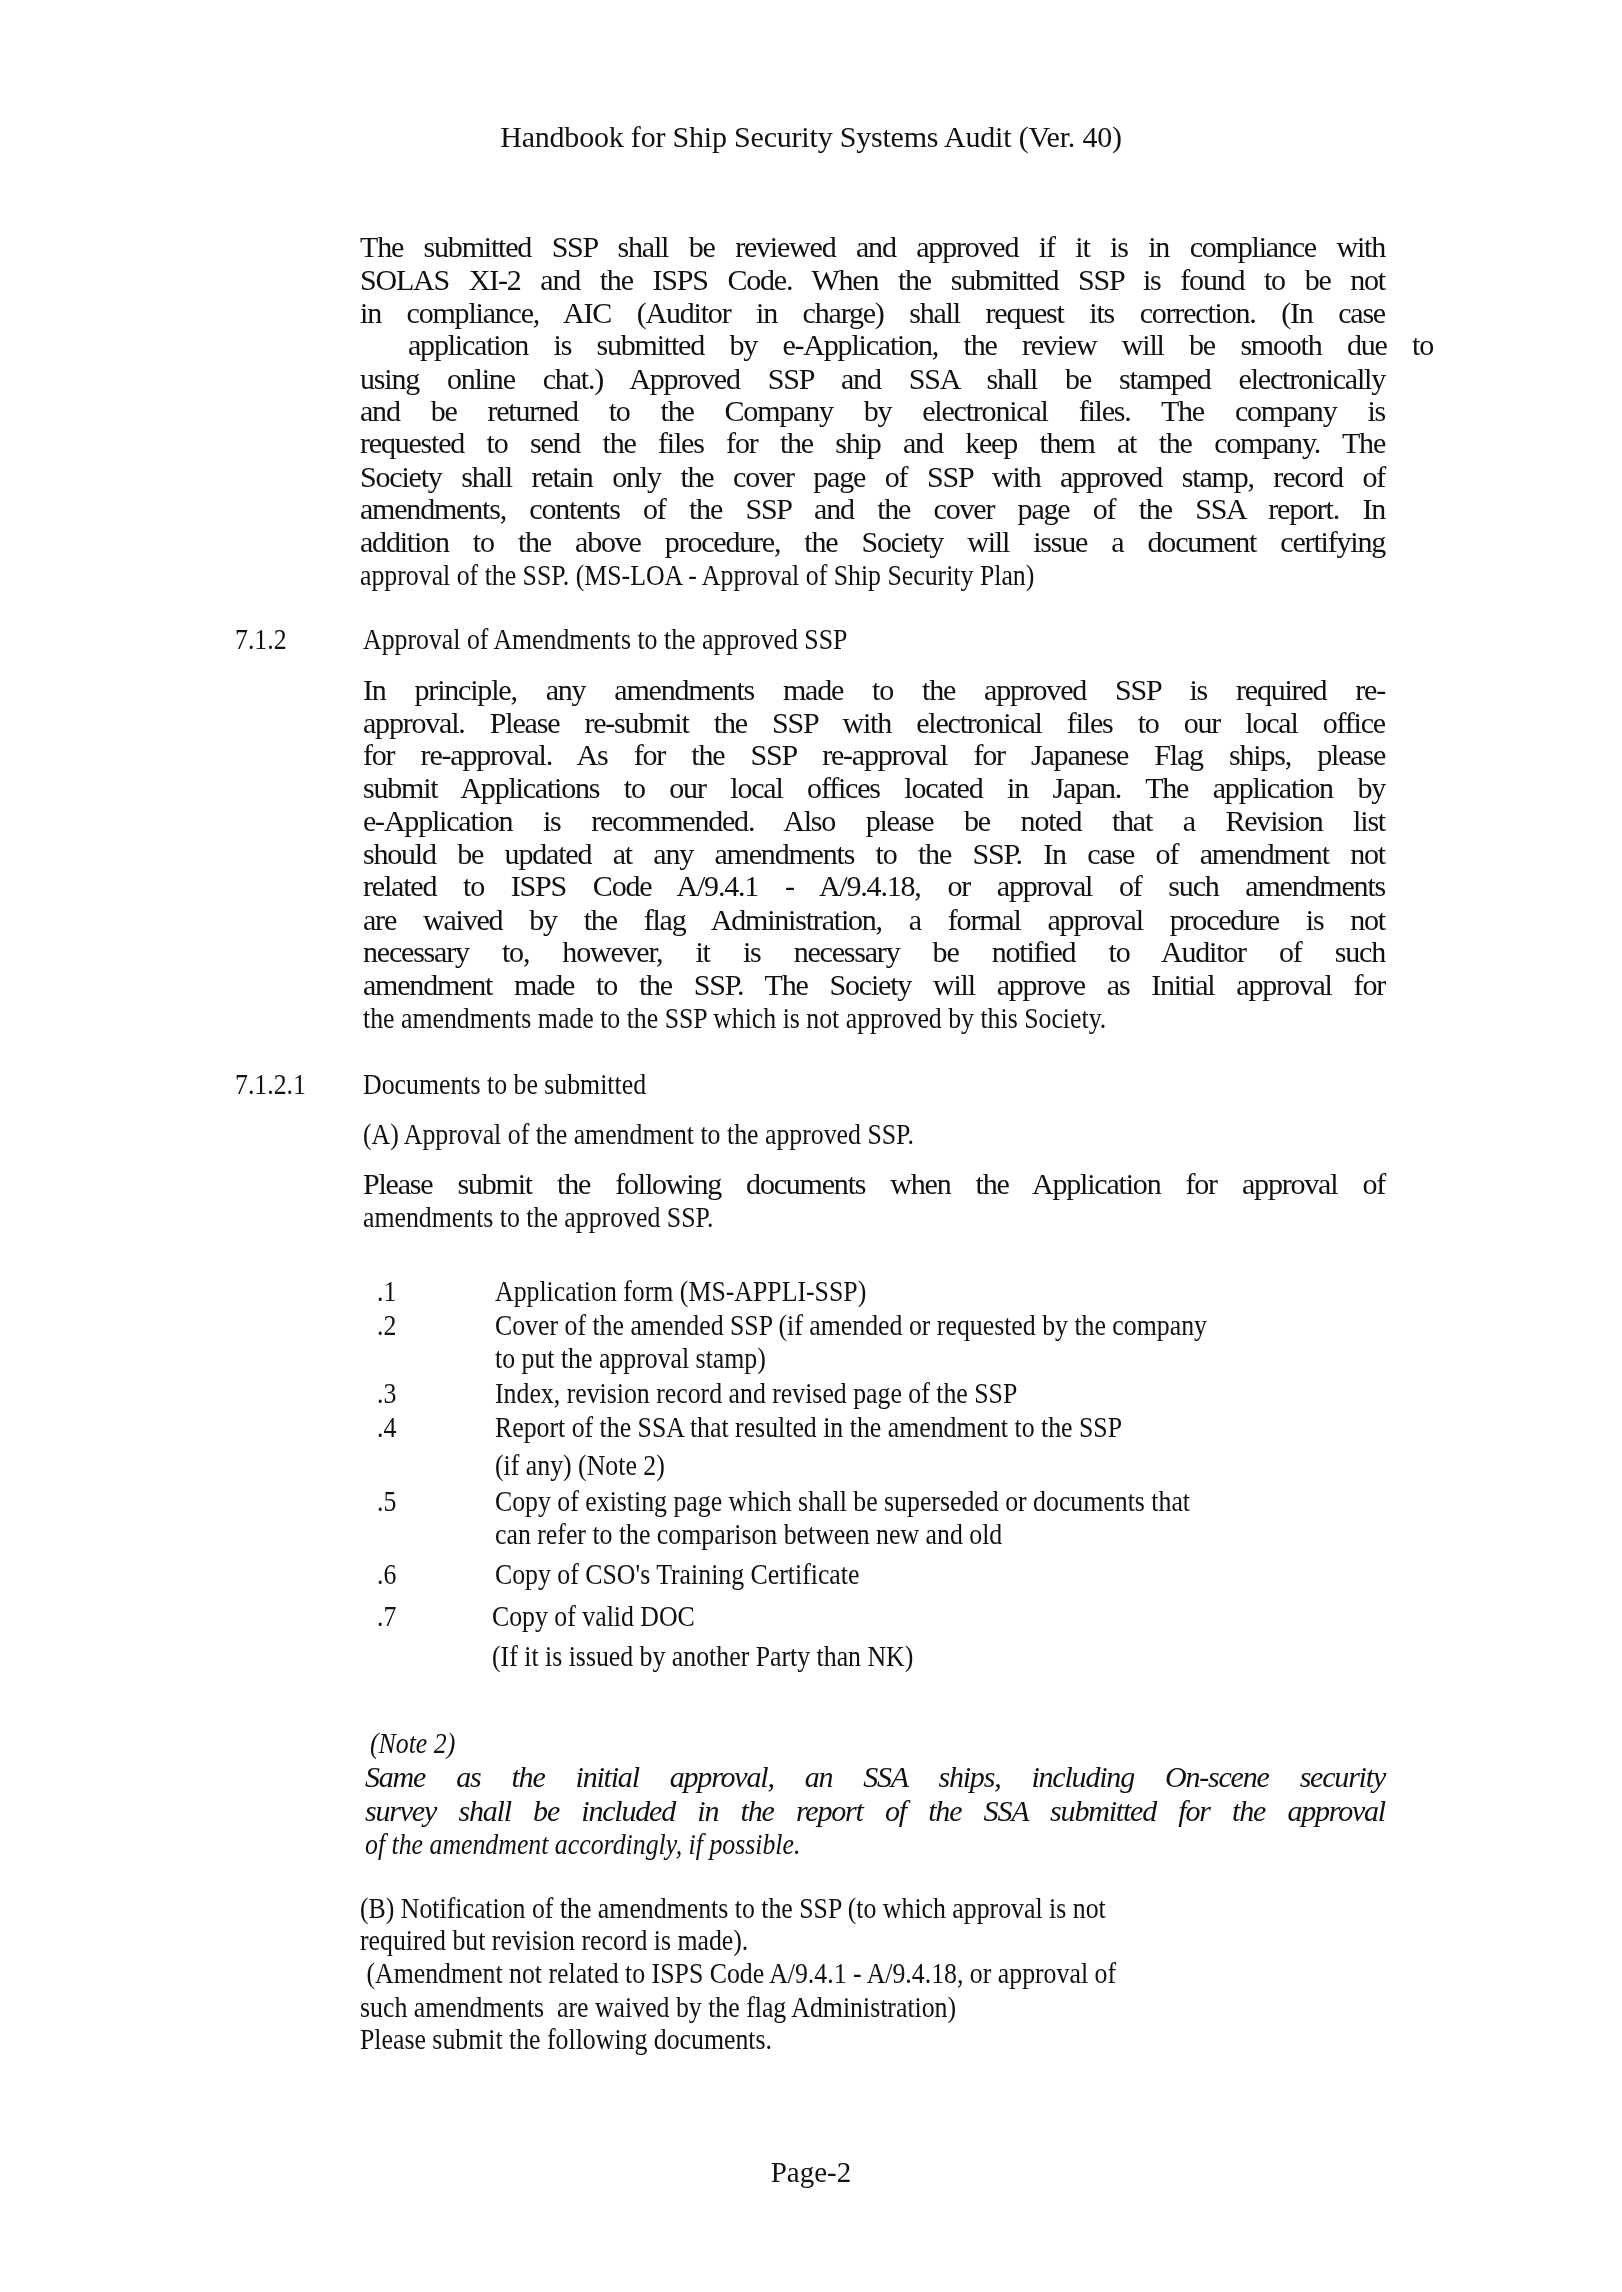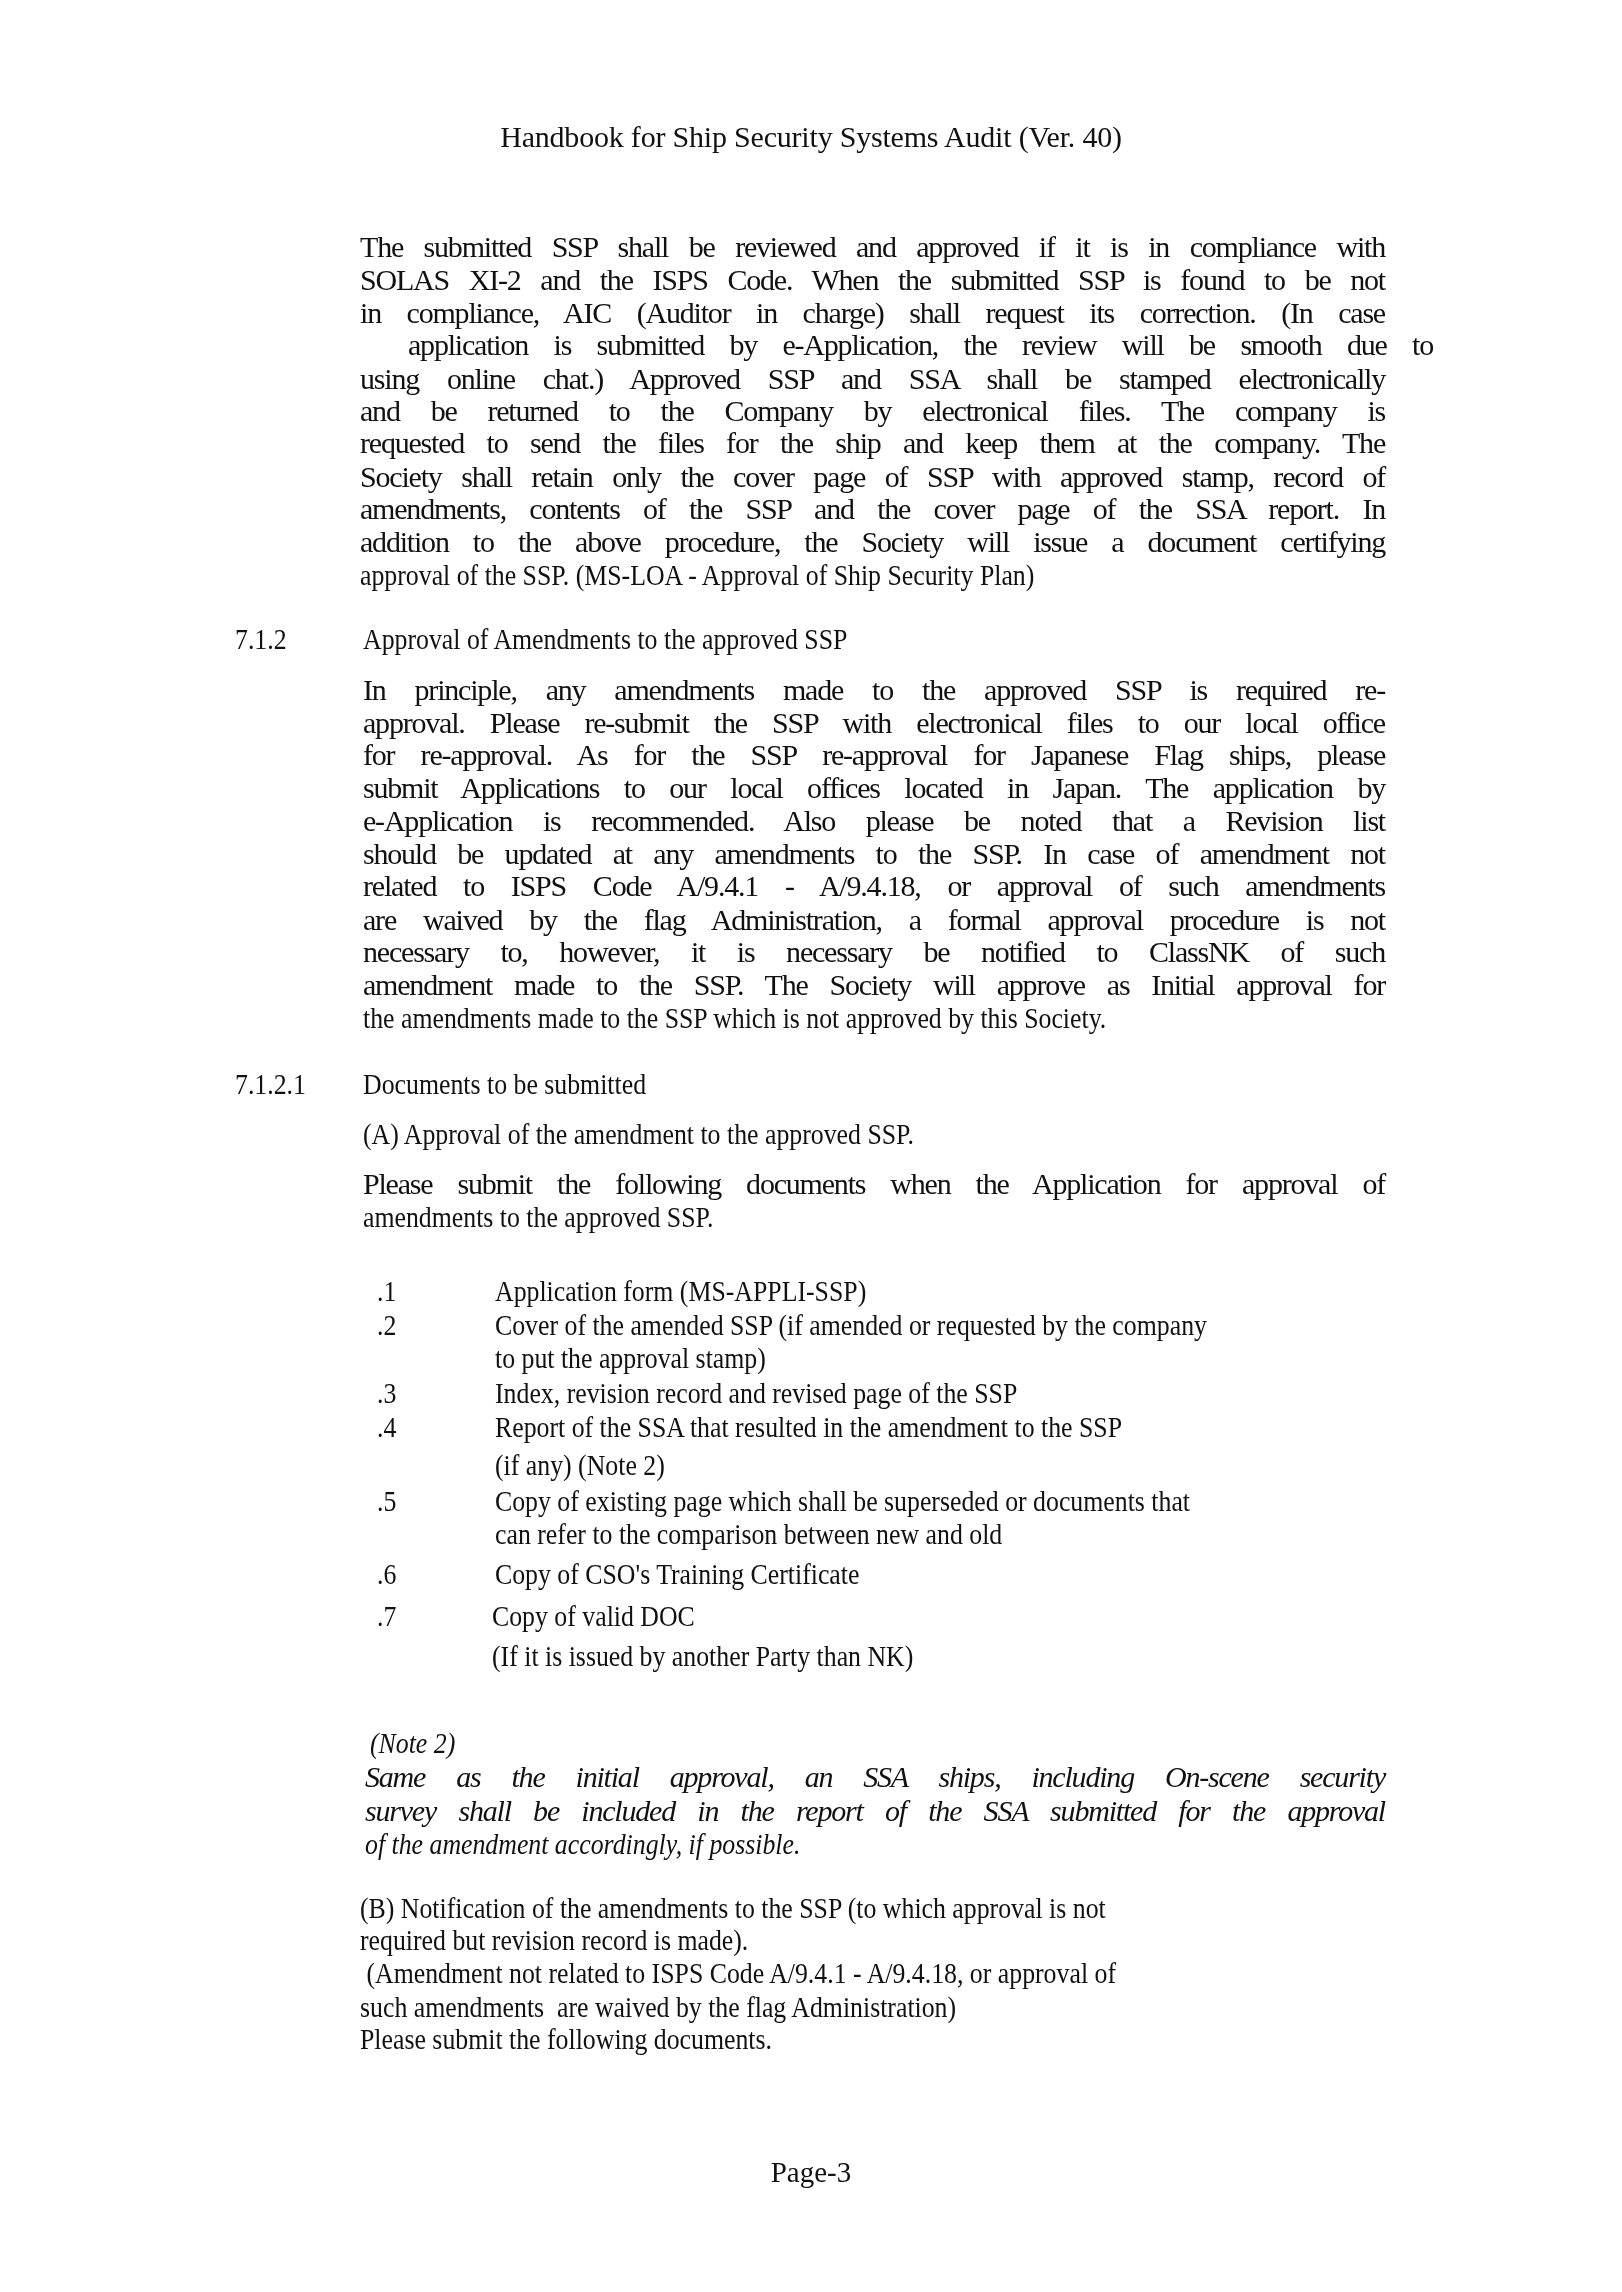--- a/index.html
+++ b/index.html
@@ -41,21 +41,21 @@
     <div class="line" style="left: 363px; top: 623px; transform: scaleX(0.86);">Approval of Amendments to the approved SSP</div>
 
     <div class="line just" style="left: 363px; top: 674px; width: 1022px; white-space: normal; height: 32px; overflow: visible; letter-spacing: -1.2px; word-spacing: 0px;">In principle, any amendments made to the approved SSP is required re-</div>
     <div class="line just" style="left: 363px; top: 707px; width: 1022px; white-space: normal; height: 32px; overflow: visible; letter-spacing: -1.2px; word-spacing: 0px;">approval. Please re-submit the SSP with electronical files to our local office</div>
     <div class="line just" style="left: 363px; top: 739px; width: 1022px; white-space: normal; height: 32px; overflow: visible; letter-spacing: -1.2px; word-spacing: 0px;">for re-approval. As for the SSP re-approval for Japanese Flag ships, please</div>
     <div class="line just" style="left: 363px; top: 772px; width: 1022px; white-space: normal; height: 32px; overflow: visible; letter-spacing: -1.2px; word-spacing: 0px;">submit Applications to our local offices located in Japan. The application by</div>
     <div class="line just" style="left: 363px; top: 805px; width: 1022px; white-space: normal; height: 32px; overflow: visible; letter-spacing: -1.2px; word-spacing: 0px;">e-Application is recommended.   Also please be noted that a Revision list</div>
     <div class="line just" style="left: 363px; top: 838px; width: 1022px; white-space: normal; height: 32px; overflow: visible; letter-spacing: -1.2px; word-spacing: 0px;">should be updated at any amendments to the SSP. In case of amendment not</div>
     <div class="line just" style="left: 363px; top: 870px; width: 1022px; white-space: normal; height: 32px; overflow: visible; letter-spacing: -1.2px; word-spacing: 0px;">related to ISPS Code A/9.4.1 - A/9.4.18, or approval of such amendments</div>
     <div class="line just" style="left: 363px; top: 904px; width: 1022px; white-space: normal; height: 32px; overflow: visible; letter-spacing: -1.2px; word-spacing: 0px;">are waived by the flag Administration, a formal approval procedure is not</div>
-    <div class="line just" style="left: 363px; top: 936px; width: 1022px; white-space: normal; height: 32px; overflow: visible; letter-spacing: -1.2px; word-spacing: 0px;">necessary to, however, it is necessary be notified to ClassNK of such</div>
+    <div class="line just" style="left: 363px; top: 936px; width: 1022px; white-space: normal; height: 32px; overflow: visible; letter-spacing: -1.2px; word-spacing: 0px;">necessary to, however, it is necessary be notified to Auditor of such</div>
     <div class="line just" style="left: 363px; top: 969px; width: 1022px; white-space: normal; height: 32px; overflow: visible; letter-spacing: -1.2px; word-spacing: 0px;">amendment made to the SSP. The Society will approve as Initial approval for</div>
     <div class="line" style="left: 363px; top: 1002px; transform: scaleX(0.86);">the amendments made to the SSP which is not approved by this Society.</div>
   </div>
 
   <div>
     <div class="num" style="left: 235px; top: 1068px; transform: scaleX(0.86); transform-origin: left top;">7.1.2.1</div>
     <div class="line" style="left: 363px; top: 1068px; transform: scaleX(0.86);">Documents to be submitted</div>
 
     <div class="line" style="left: 363px; top: 1118px; transform: scaleX(0.86);">(A) Approval of the amendment to the approved SSP.</div>
 
@@ -106,15 +106,15 @@
 
     <div>
       <div class="line" style="left: 360px; top: 1892px; transform: scaleX(0.86);">(B) Notification of the amendments to the SSP (to which approval is not</div>
       <div class="line" style="left: 360px; top: 1924px; transform: scaleX(0.86);">required but revision record is made).</div>
       <div class="line" style="left: 360px; top: 1957px; white-space: pre; transform: scaleX(0.86);"> (Amendment not related to ISPS Code A/9.4.1 - A/9.4.18, or approval of</div>
       <div class="line" style="left: 360px; top: 1991px; white-space: pre; transform: scaleX(0.86);">such amendments  are waived by the flag Administration)</div>
       <div class="line" style="left: 360px; top: 2023px; transform: scaleX(0.86);">Please submit the following documents.</div>
     </div>
   </div>
 
-  <div class="footer">Page-3</div>
+  <div class="footer">Page-2</div>
 </div>
 
 
 </body></html>

